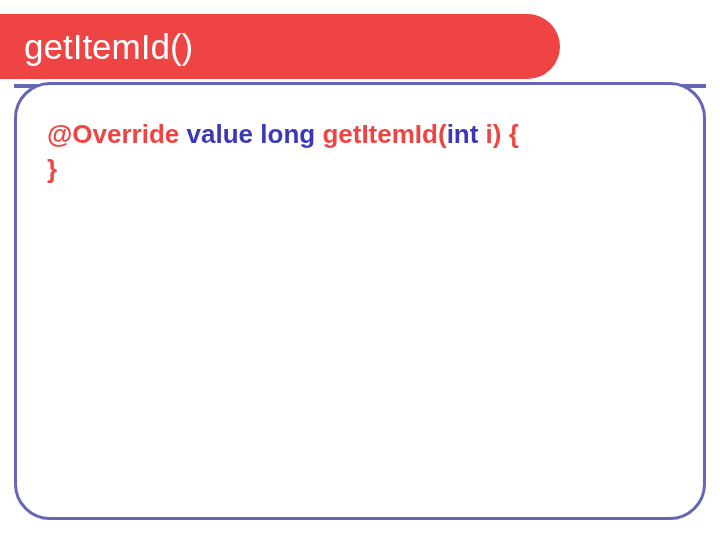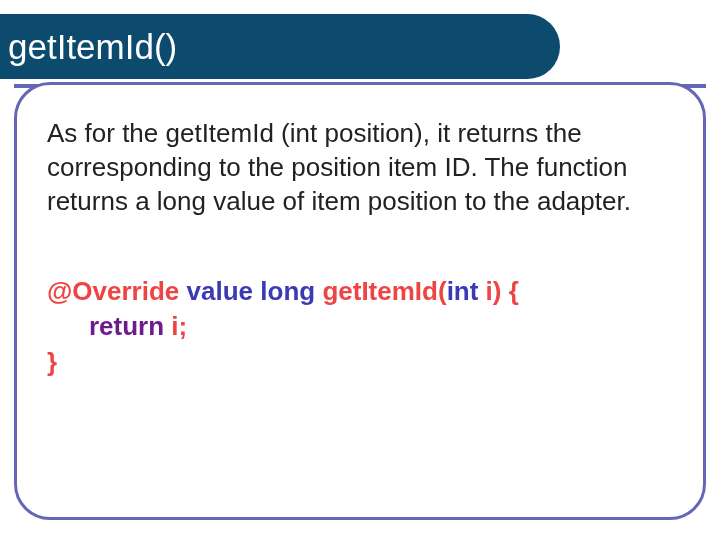--- a/index.html
+++ b/index.html
@@ -10,26 +10,26 @@
     font-family: Arial, Helvetica, sans-serif;
     position: relative;
     overflow: hidden;
   }
   .header-band {
     position: absolute;
     top: 14px;
     left: 0;
     width: 560px;
     height: 65px;
-    background: #0c4a6e;
+    background: #ef4444;
     border-top-right-radius: 40px;
     border-bottom-right-radius: 40px;
     display: flex;
     align-items: center;
-    padding-left: 8px;
+    padding-left: 24px;
   }
   .header-title {
     color: #fff;
     font-size: 35px;
     font-weight: 400;
   }
   .underline {
     position: absolute;
     top: 84px;
     left: 14px;
@@ -72,26 +72,22 @@
 </head>
 <body>
 
 <div class="underline"></div>
 
 <div class="header-band">
   <span class="header-title">getItemId()</span>
 </div>
 
 <div class="content-box">
-  <p class="desc">As for the getItemId (int position), it returns the corresponding to the position item ID. The function returns a long value of item position to the adapter.</p>
 
   <div class="code">
     <div>
       <span class="ann">@Override</span><span class="plain"> </span><span class="kw">value</span><span class="plain"> </span><span class="ty">long</span><span class="plain"> </span><span class="plain">getItemId(</span><span class="ty">int</span><span class="plain"> i) {</span>
-    </div>
-    <div>
-      <span class="indent"></span><span class="ret">return</span><span class="plain"> i;</span>
     </div>
     <div>
       <span class="plain">}</span>
     </div>
   </div>
 </div>
 
 </body></html>

